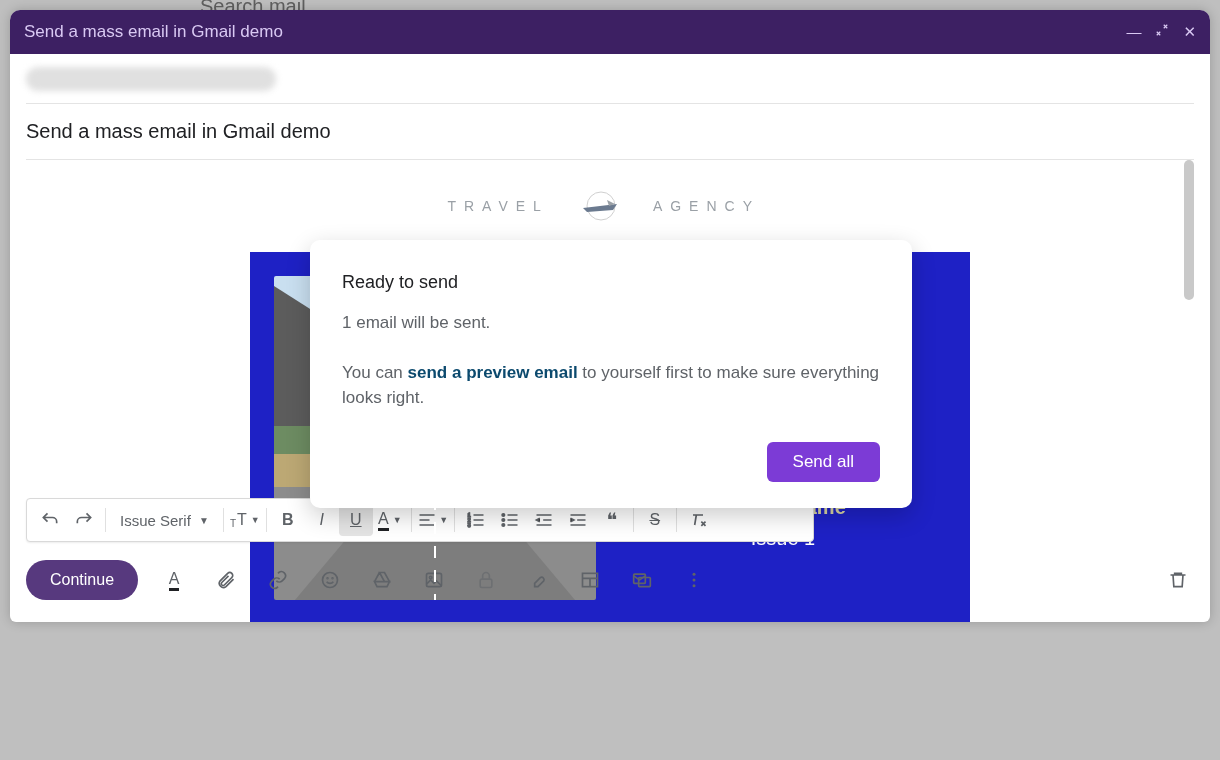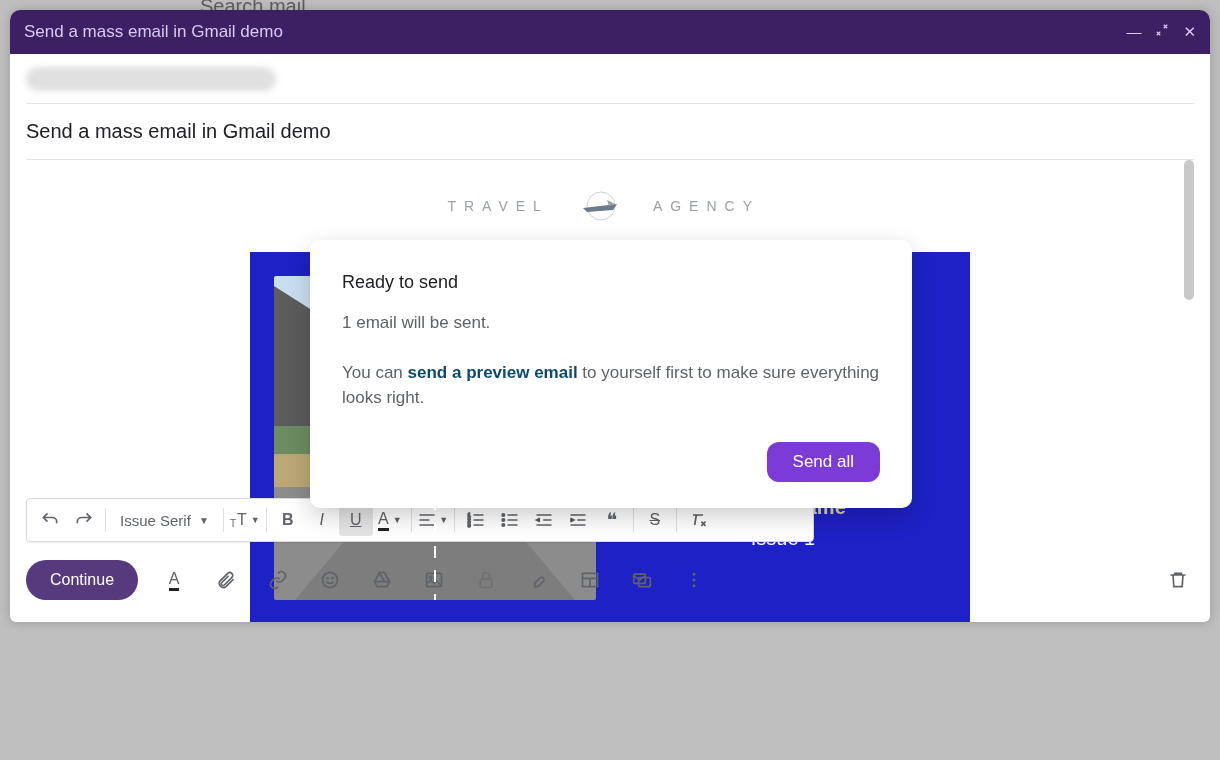--- a/index.html
+++ b/index.html
@@ -135,21 +135,21 @@
     background:#fff; border-radius:10px; box-shadow:0 8px 24px rgba(0,0,0,0.2);
     padding:32px 32px 26px;
   }
   .modal h1 { font-size:18px; font-weight:400; color:#202124; margin-bottom:20px; }
   .modal .count { color:#5f6368; font-size:17px; margin-bottom:28px; }
   .modal .desc { color:#5f6368; font-size:17px; line-height:1.45; margin-bottom:32px; }
   .modal .desc b { color:#0c4a6e; }
   .modal .btnrow { display:flex; justify-content:flex-end; gap:14px; }
   .btn-text { background:none; border:none; color:#5f6368; font-size:17px; padding:10px 18px; cursor:pointer; }
   .btn-outline { background:#fff; border:1px solid #d9d9d9; color:#1e21c5; font-size:17px; padding:10px 22px; border-radius:6px; cursor:pointer; }
-  .btn-primary { background:#7c3bd6; border:none; color:#fff; font-size:17px; padding:10px 26px; border-radius:12px; cursor:pointer;text-align:right; }
+  .btn-primary { background:#7c3bd6; border:none; color:#fff; font-size:17px; padding:10px 26px; border-radius:6px; cursor:pointer;text-align:right; }
 
   svg { display:block; }
   .ico { width:20px; height:20px; }
 </style>
 </head>
 <body>
 
 <div class="bgpage">
   <div class="search-bar">Search mail</div>
 </div>

